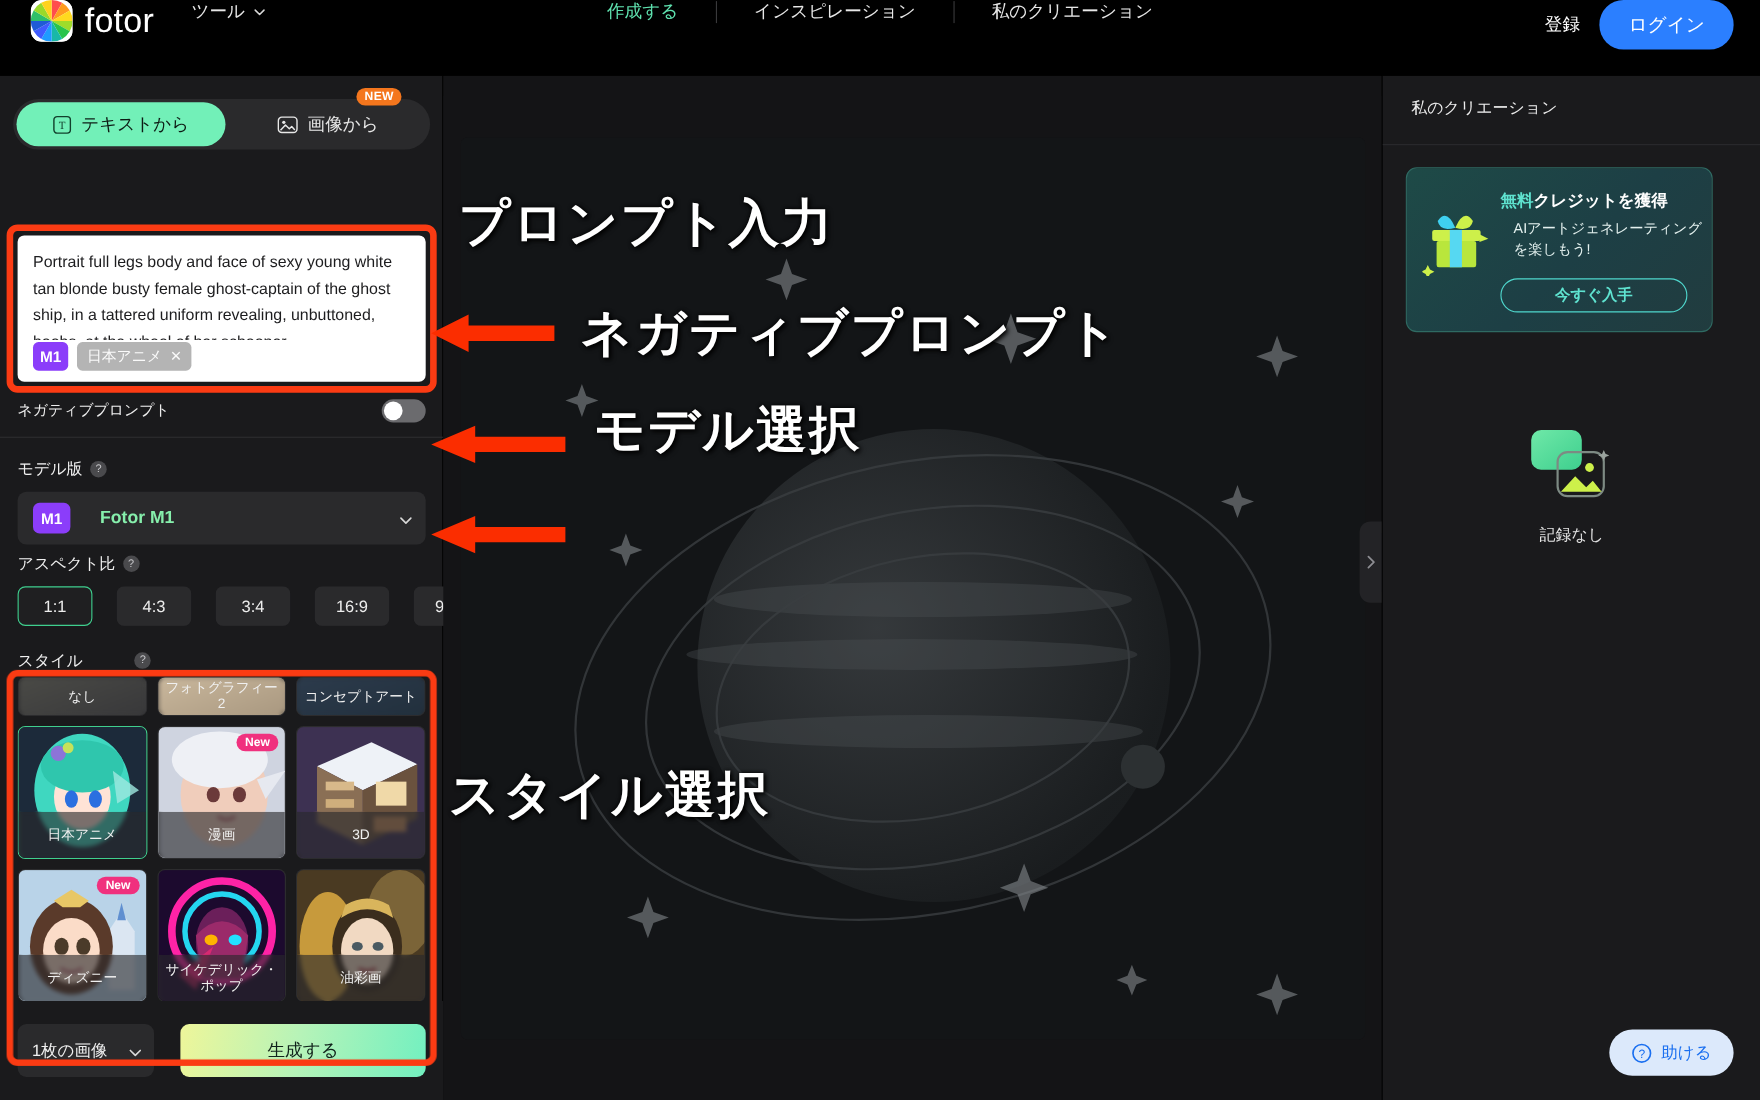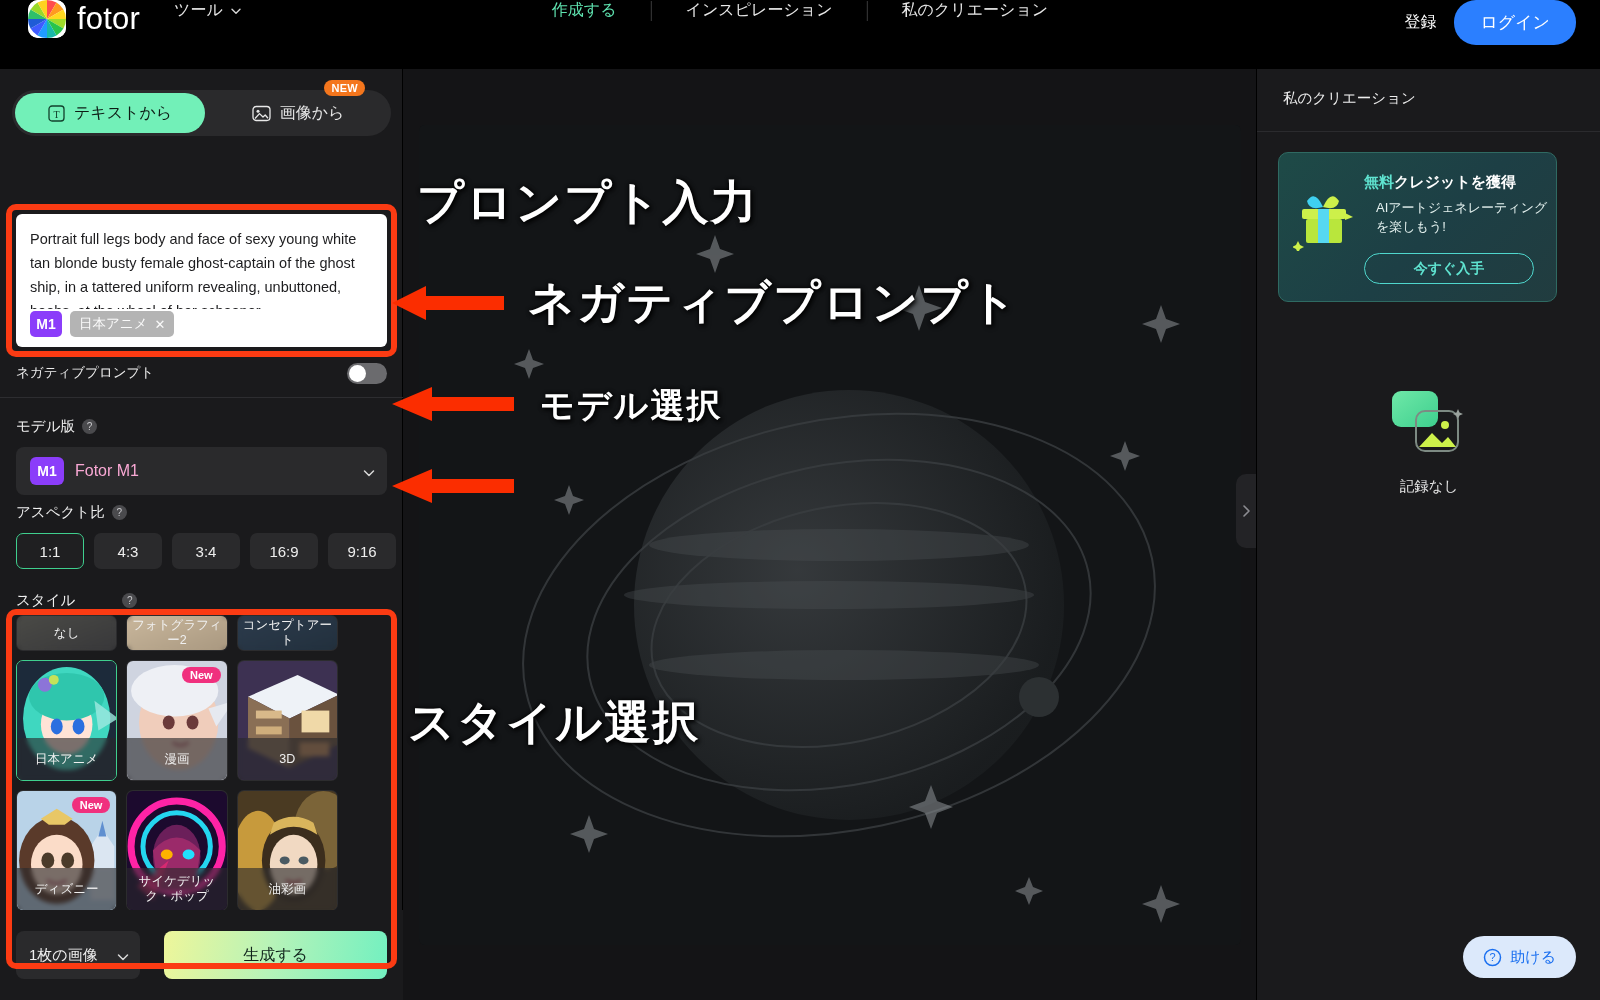--- a/index.html
+++ b/index.html
@@ -119,38 +119,38 @@
   .model-label { position: absolute; left: 16px; top: 348px; }
   .model-select {
     position: absolute; left: 16px; top: 378px; width: 371px; height: 48px;
     background: #2a2a2c; border-radius: 8px; display: flex; align-items: center;
     padding: 0 14px; cursor: pointer;
   }
   .model-badge {
     width: 34px; height: 28px; border-radius: 6px; background: #8b3dfa; color: #fff;
     font-size: 14px; font-weight: bold; display: flex; align-items: center; justify-content: center;
   }
-  .model-name { color: #f9a8d4; font-size: 16px; margin-left: 11px; flex: 1; }
+  .model-name { color: #86efac; font-size: 16px; margin-left: 27px; flex: 1; font-weight: bold; }
 
   .ar-label { position: absolute; left: 16px; top: 434px; }
-  .ar-row { position: absolute; left: 16px; top: 464px; display: flex; gap: 10px; }
+  .ar-row { position: absolute; left: 16px; top: 464px; display: flex; gap: 22px; }
   .ar-btn {
     width: 68px; height: 36px; background: #2a2a2c; border-radius: 7px;
     display: flex; align-items: center; justify-content: center;
     color: #ededed; font-size: 15px; cursor: pointer; border: 1px solid transparent;
   }
   .ar-btn.sel { background: #1f1f21; border-color: #3fcf8e; }
 
   .style-label { position: absolute; left: 16px; top: 522px; gap: 47px; }
   .hl-style {
     position: absolute; left: 6px; top: 540px; width: 391px; height: 360px;
     border: 6px solid #fb3b13; border-radius: 10px; pointer-events: none; z-index: 6;
   }
   .style-grid {
-    position: absolute; left: 16px; top: 546px; width: 322px; height: 348px;
+    position: absolute; left: 16px; top: 546px; width: 371px; height: 348px;
     overflow: hidden; display: grid; grid-template-columns: repeat(3, 1fr);
     gap: 9px; align-content: start;
   }
   .scard {
     position: relative; border-radius: 7px; overflow: hidden; cursor: pointer;
     background: #2c2c2e; height: 121px; border: 1px solid transparent;
   }
   .scard.part-top { height: 36px; margin-top: -0px; }
   .scard.sel { border-color: #3fcf8e; }
   .scard .thumb { position: absolute; inset: 0; }
@@ -551,21 +551,21 @@
   <div class="anno" style="left:417px; top:172px; font-size:46px;">プロンプト入力</div>
 
   <svg class="arrow" style="left:386px; top:282px;" width="120" height="42" viewBox="0 0 120 42">
     <path d="M118 14 L40 14 L40 4 L6 21 L40 38 L40 28 L118 28 Z" fill="#fb2d00"></path>
   </svg>
   <div class="anno" style="left:528px; top:272px; font-size:46px;">ネガティブプロンプト</div>
 
   <svg class="arrow" style="left:386px; top:383px;" width="130" height="42" viewBox="0 0 130 42">
     <path d="M128 14 L46 14 L46 4 L6 21 L46 38 L46 28 L128 28 Z" fill="#fb2d00"></path>
   </svg>
-  <div class="anno" style="left:540px; top:383px; font-size:34px;">モデル選択</div>
+  <div class="anno" style="left:540px; top:360px; font-size:46px;">モデル選択</div>
 
   <svg class="arrow" style="left:386px; top:465px;" width="130" height="42" viewBox="0 0 130 42">
     <path d="M128 14 L46 14 L46 4 L6 21 L46 38 L46 28 L128 28 Z" fill="#fb2d00"></path>
   </svg>
 
   <div class="anno" style="left:408px; top:692px; font-size:46px;">スタイル選択</div>
 
   <div class="right-panel">
     <div class="rp-title">私のクリエーション</div>
     <div class="rp-sep"></div>

